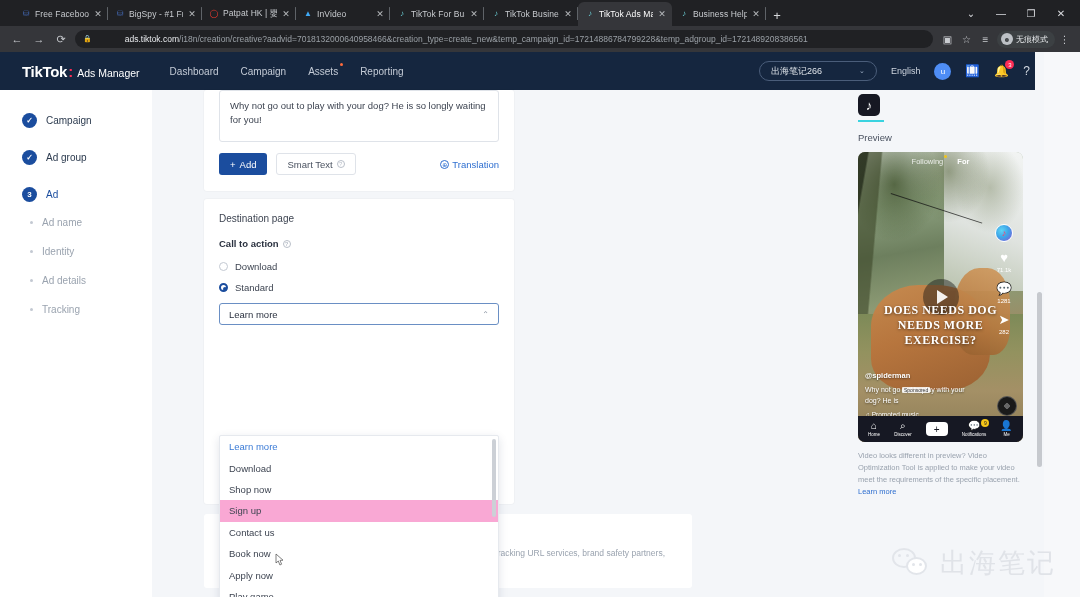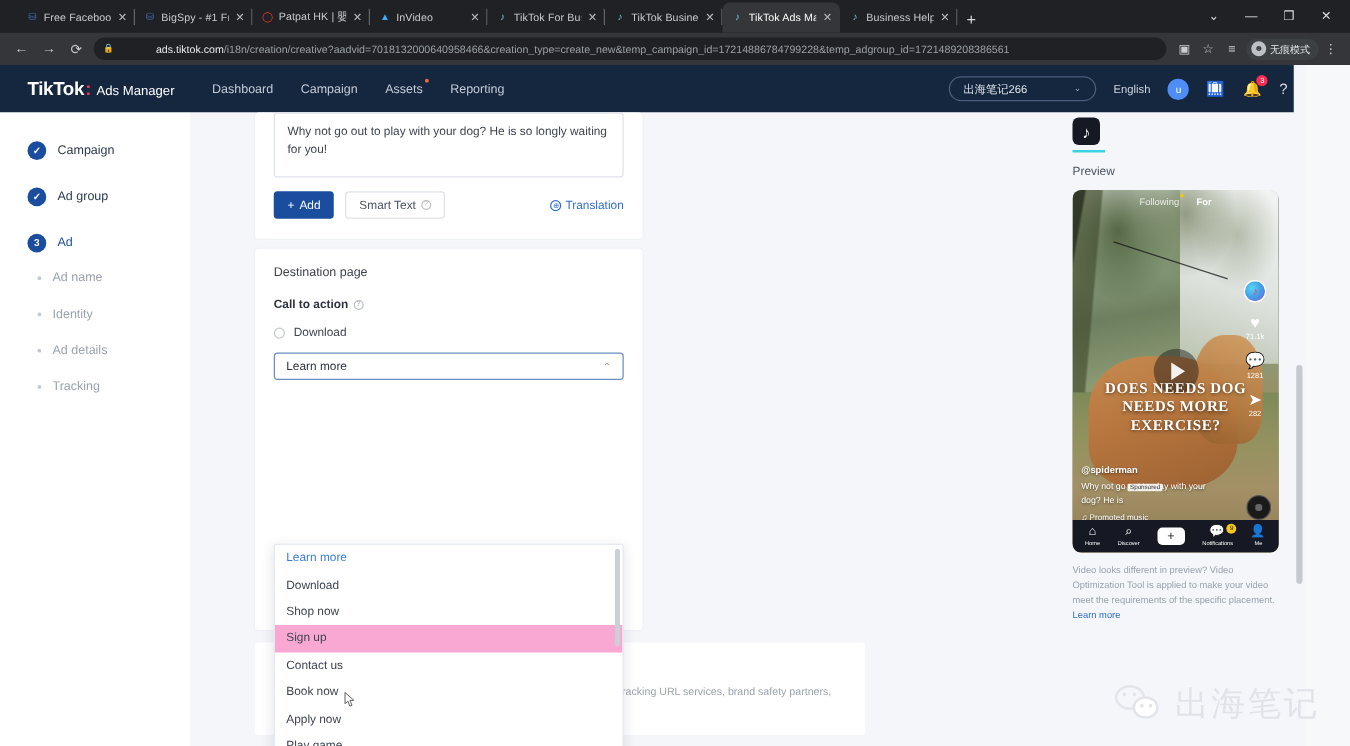--- a/index.html
+++ b/index.html
@@ -601,20 +601,24 @@
           <div class="card-dest">
             <div class="sec-title">Destination page</div>
             <div class="fld-label">
               <span>Call to action</span>
               <span class="qmark">?</span>
             </div>
             <div class="radio-row">
               <span class="radio"></span>
               <span class="txt">Download</span>
             </div>
+            <div class="radio-row">
+              <span class="radio on"></span>
+              <span class="txt">Standard</span>
+            </div>
             <div class="select">
               <span>Learn more</span>
               <span class="chev">⌃</span>
             </div>
           </div>
 
           <div class="dropdown">
             <div class="dd-item sel">Learn more</div>
             <div class="dd-item">Download</div>
             <div class="dd-item">Shop now</div>

